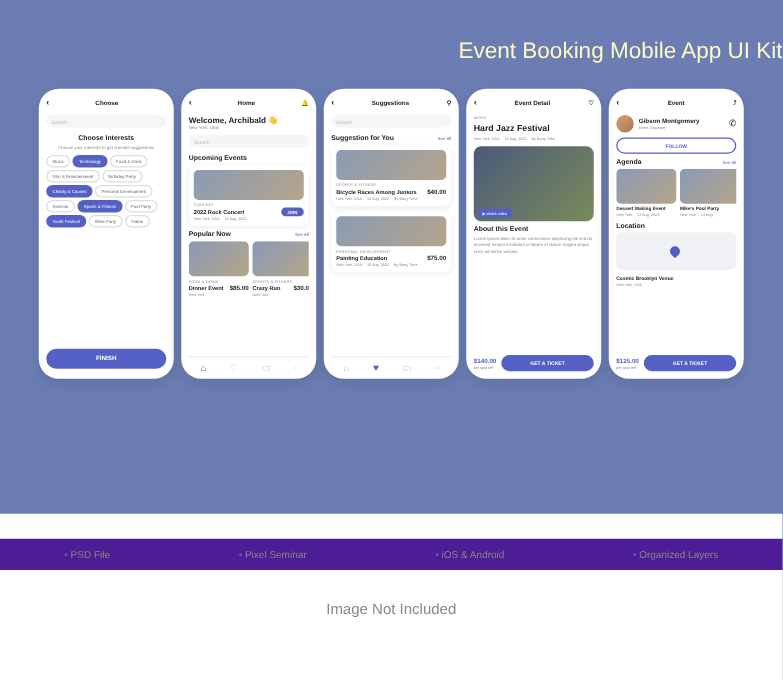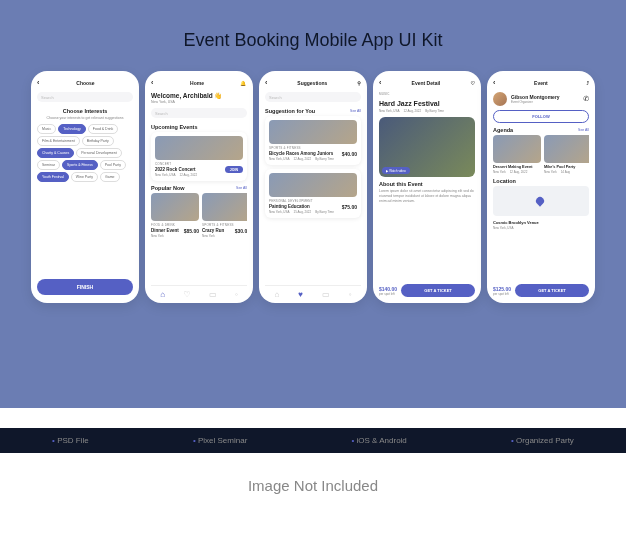--- a/index.html
+++ b/index.html
@@ -1,17 +1,17 @@
 <!DOCTYPE html>
 <html><head>
 <meta charset="utf-8">
 <style>
 *{box-sizing:border-box;margin:0;padding:0;font-family:-apple-system,BlinkMacSystemFont,'Segoe UI',Arial,sans-serif}
 body{width:626px;height:544px;background:#6B7DB3;overflow:hidden}
-.title{text-align:center;color:#0f172a;font-size:18px;font-weight:500;padding:30px 0 20px}
+.title{text-align:right;color:#fef9c3;font-size:18px;font-weight:500;padding:30px 0 20px}
 .phones{display:flex;justify-content:center;gap:6px;padding:0 20px}
 .phone{width:108px;height:232px;background:#fff;border-radius:16px;padding:8px 6px;font-size:5px;color:#222;box-shadow:0 4px 12px rgba(0,0,0,0.1);overflow:hidden;position:relative}
 .phone-header{display:flex;justify-content:space-between;align-items:center;margin-bottom:6px;font-size:5px;font-weight:600}
 .back-ic{font-size:7px}
 .search-bar{background:#f5f5f7;border-radius:8px;height:10px;margin-bottom:6px;display:flex;align-items:center;padding:0 4px;font-size:4px;color:#bbb}
 .sect-title{font-size:5.5px;font-weight:700;margin:4px 0 2px}
 .sect-sub{font-size:3.5px;color:#888;margin-bottom:4px}
 .chips{display:flex;flex-wrap:wrap;gap:2px}
 .chip{border:0.5px solid #ddd;border-radius:8px;padding:2px 4px;font-size:3.5px;color:#666}
 .chip.active{background:#5560C4;color:#fff;border-color:#5560C4}
@@ -41,23 +41,23 @@
 .ticket-btn{background:#5560C4;color:#fff;border-radius:12px;padding:4px 8px;font-size:4px;font-weight:600;flex:1;text-align:center}
 .price-block{font-size:5px;font-weight:700;color:#5560C4}
 .price-sub{font-size:3px;color:#888;font-weight:400}
 .org-row{display:flex;align-items:center;gap:4px;margin-bottom:4px}
 .avatar{width:14px;height:14px;border-radius:50%;background:linear-gradient(135deg,#d4a574,#a57454)}
 .org-name{font-size:5px;font-weight:700}
 .org-sub{font-size:3px;color:#888}
 .follow-btn{border:0.5px solid #5560C4;color:#5560C4;border-radius:10px;text-align:center;padding:3px;font-size:4px;font-weight:600;margin-bottom:4px}
 .map{width:100%;height:30px;background:#f0f2f5;border-radius:4px;position:relative;margin-bottom:4px}
 .map-pin{position:absolute;top:35%;left:45%;width:8px;height:8px;background:#5560C4;border-radius:50% 50% 50% 0;transform:rotate(-45deg)}
-.footer-strip{background:#0f172a;display:flex;justify-content:space-around;align-items:center;padding:8px 0;color:#888;font-size:8px;margin-top:20px}
+.footer-strip{background:#4c1d95;display:flex;justify-content:space-around;align-items:center;padding:8px 0;color:#888;font-size:8px;margin-top:20px}
 .footer-strip span::before{content:'• ';color:#5560C4}
-.img-note{text-align:center;color:#888;font-size:15px;padding:24px 0 50px;background:#fff}
+.img-note{text-align:center;color:#888;font-size:12px;padding:24px 0 50px;background:#fff}
 .footer-block{background:#fff;width:100%;position:absolute;bottom:0;left:0}
 .phone-1 .btn-primary{position:absolute;bottom:8px;left:6px;right:6px}
 </style>
 </head>
 <body>
 
 <div class="title">Event Booking Mobile App UI Kit</div>
 
 <div class="phones">
 
@@ -274,16 +274,16 @@
   </div>
 </div>
 
 </div>
 
 <div class="footer-block">
   <div class="footer-strip" id="features">
       <span>PSD File</span>
       <span>Pixel Seminar</span>
       <span>iOS &amp; Android</span>
-      <span>Organized Party</span>
+      <span>Organized Layers</span>
     </div>
   <div class="img-note">Image Not Included</div>
 </div>
 
 </body></html>

